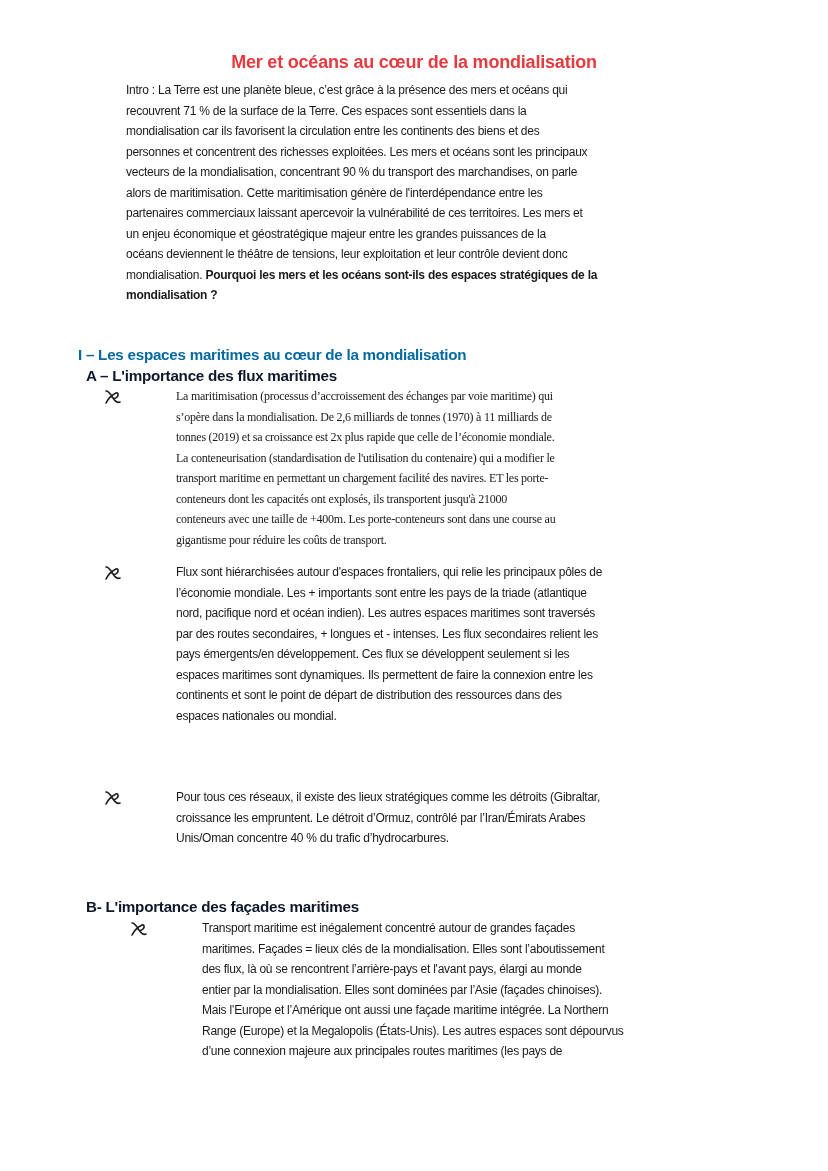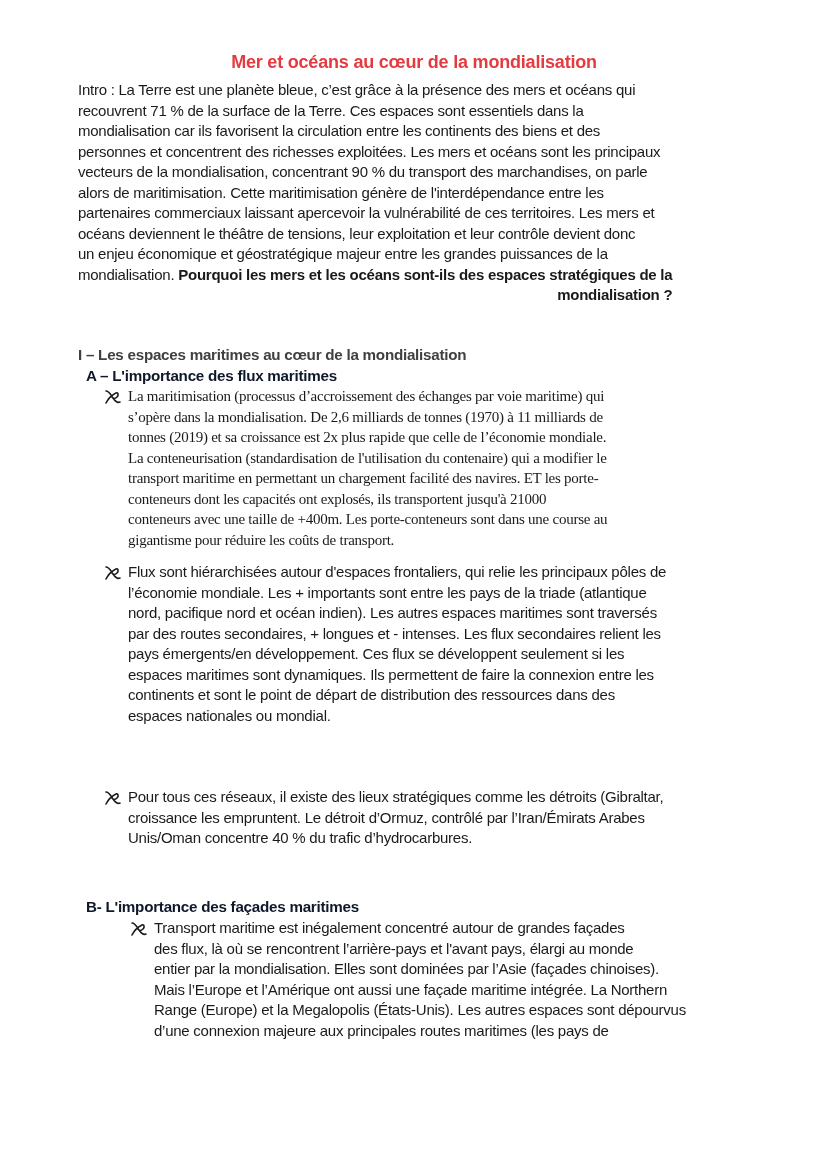--- a/index.html
+++ b/index.html
@@ -1,26 +1,26 @@
 <!DOCTYPE html>
 <html><head>
 <meta charset="utf-8">
 <style>
   html, body { margin: 0; padding: 0; background: #ffffff; }
   body { width: 828px; height: 1171px; position: relative; overflow: hidden;
          font-family: "Liberation Sans", sans-serif; color: #1a1a1a; }
   .page { position: absolute; left: 0; top: 0; width: 828px; height: 1171px; }
   .title { position: absolute; top: 52px; left: 0; width: 828px; text-align: center;
            font-size: 18px; font-weight: bold; color: #e53a3f; letter-spacing: -0.2px; }
-  .para { position: absolute; font-size: 15px; line-height: 20.5px; letter-spacing: -0.25px; }
+  .para { position: absolute; font-size: 12px; line-height: 20.5px; letter-spacing: -0.25px; margin-left: 48px; }
   .para .ln { display: block; white-space: nowrap; }
   .intro { left: 78px; top: 80px; }
-  .bold { font-weight: bold; text-align: right; }
+  .bold { font-weight: bold; }
   .h1 { position: absolute; left: 78px; top: 346px; font-size: 15.2px; font-weight: bold;
-        color: #404040; letter-spacing: -0.25px; }
+        color: #0369a1; letter-spacing: -0.25px; }
   .h2 { position: absolute; font-size: 15.2px; font-weight: bold; color: #0f172a; letter-spacing: -0.25px; }
   .h2a { left: 86px; top: 367px; }
   .h2b { left: 86px; top: 898px; }
   .bullet { position: absolute; }
   .bullet .glyph { position: absolute; left: 0; top: 3px; width: 18px; height: 16px; }
   .bullet .para { position: relative; left: 24px; top: 0; }
   .b1 { left: 104px; top: 386px; font-family: Liberation Serif, serif; }
   .b2 { left: 104px; top: 562px; }
   .b3 { left: 104px; top: 787px; }
   .b4 { left: 130px; top: 918px; }
@@ -33,22 +33,22 @@
   <div class="title">Mer et océans au cœur de la mondialisation</div>
 
   <div class="para intro">
     <span class="ln">Intro : La Terre est une planète bleue, c’est grâce à la présence des mers et océans qui</span>
     <span class="ln">recouvrent 71 % de la surface de la Terre. Ces espaces sont essentiels dans la</span>
     <span class="ln">mondialisation car ils favorisent la circulation entre les continents des biens et des</span>
     <span class="ln">personnes et concentrent des richesses exploitées. Les mers et océans sont les principaux</span>
     <span class="ln">vecteurs de la mondialisation, concentrant 90 % du transport des marchandises, on parle</span>
     <span class="ln">alors de maritimisation. Cette maritimisation génère de l'interdépendance entre les</span>
     <span class="ln">partenaires commerciaux laissant apercevoir la vulnérabilité de ces territoires. Les mers et</span>
+    <span class="ln">un enjeu économique et géostratégique majeur entre les grandes puissances de la</span>
     <span class="ln">océans deviennent le théâtre de tensions, leur exploitation et leur contrôle devient donc</span>
-    <span class="ln">un enjeu économique et géostratégique majeur entre les grandes puissances de la</span>
     <span class="ln"><span>mondialisation. </span><span class="bold">Pourquoi les mers et les océans sont-ils des espaces stratégiques de la</span></span>
     <span class="ln bold">mondialisation ?</span>
   </div>
 
   <div class="h1">I – Les espaces maritimes au cœur de la mondialisation</div>
   <div class="h2 h2a">A – L'importance des flux maritimes</div>
 
   <div class="bullet b1">
     <svg class="glyph" viewBox="0 0 18 16">
       <path d="M2 2 C5 2 7 6 9 9 C11 12 14 14 16 13 M2 14 C4 10 8 6 12 4 C14 3 15 6 13 8 C11 10 9 10 8 8" fill="none" stroke="#1a1a1a" stroke-width="1.6" stroke-linecap="round"></path>
@@ -93,20 +93,21 @@
   </div>
 
   <div class="h2 h2b">B- L'importance des façades maritimes</div>
 
   <div class="bullet b4">
     <svg class="glyph" viewBox="0 0 18 16">
       <path d="M2 2 C5 2 7 6 9 9 C11 12 14 14 16 13 M2 14 C4 10 8 6 12 4 C14 3 15 6 13 8 C11 10 9 10 8 8" fill="none" stroke="#1a1a1a" stroke-width="1.6" stroke-linecap="round"></path>
     </svg>
     <div class="para">
       <span class="ln">Transport maritime est inégalement concentré autour de grandes façades</span>
+      <span class="ln">maritimes. Façades = lieux clés de la mondialisation. Elles sont l’aboutissement</span>
       <span class="ln">des flux, là où se rencontrent l’arrière-pays et l'avant pays, élargi au monde</span>
       <span class="ln">entier par la mondialisation. Elles sont dominées par l’Asie (façades chinoises).</span>
       <span class="ln">Mais l’Europe et l’Amérique ont aussi une façade maritime intégrée. La Northern</span>
       <span class="ln">Range (Europe) et la Megalopolis (États-Unis). Les autres espaces sont dépourvus</span>
       <span class="ln">d’une connexion majeure aux principales routes maritimes (les pays de</span>
     </div>
   </div>
 
 </div>
 

